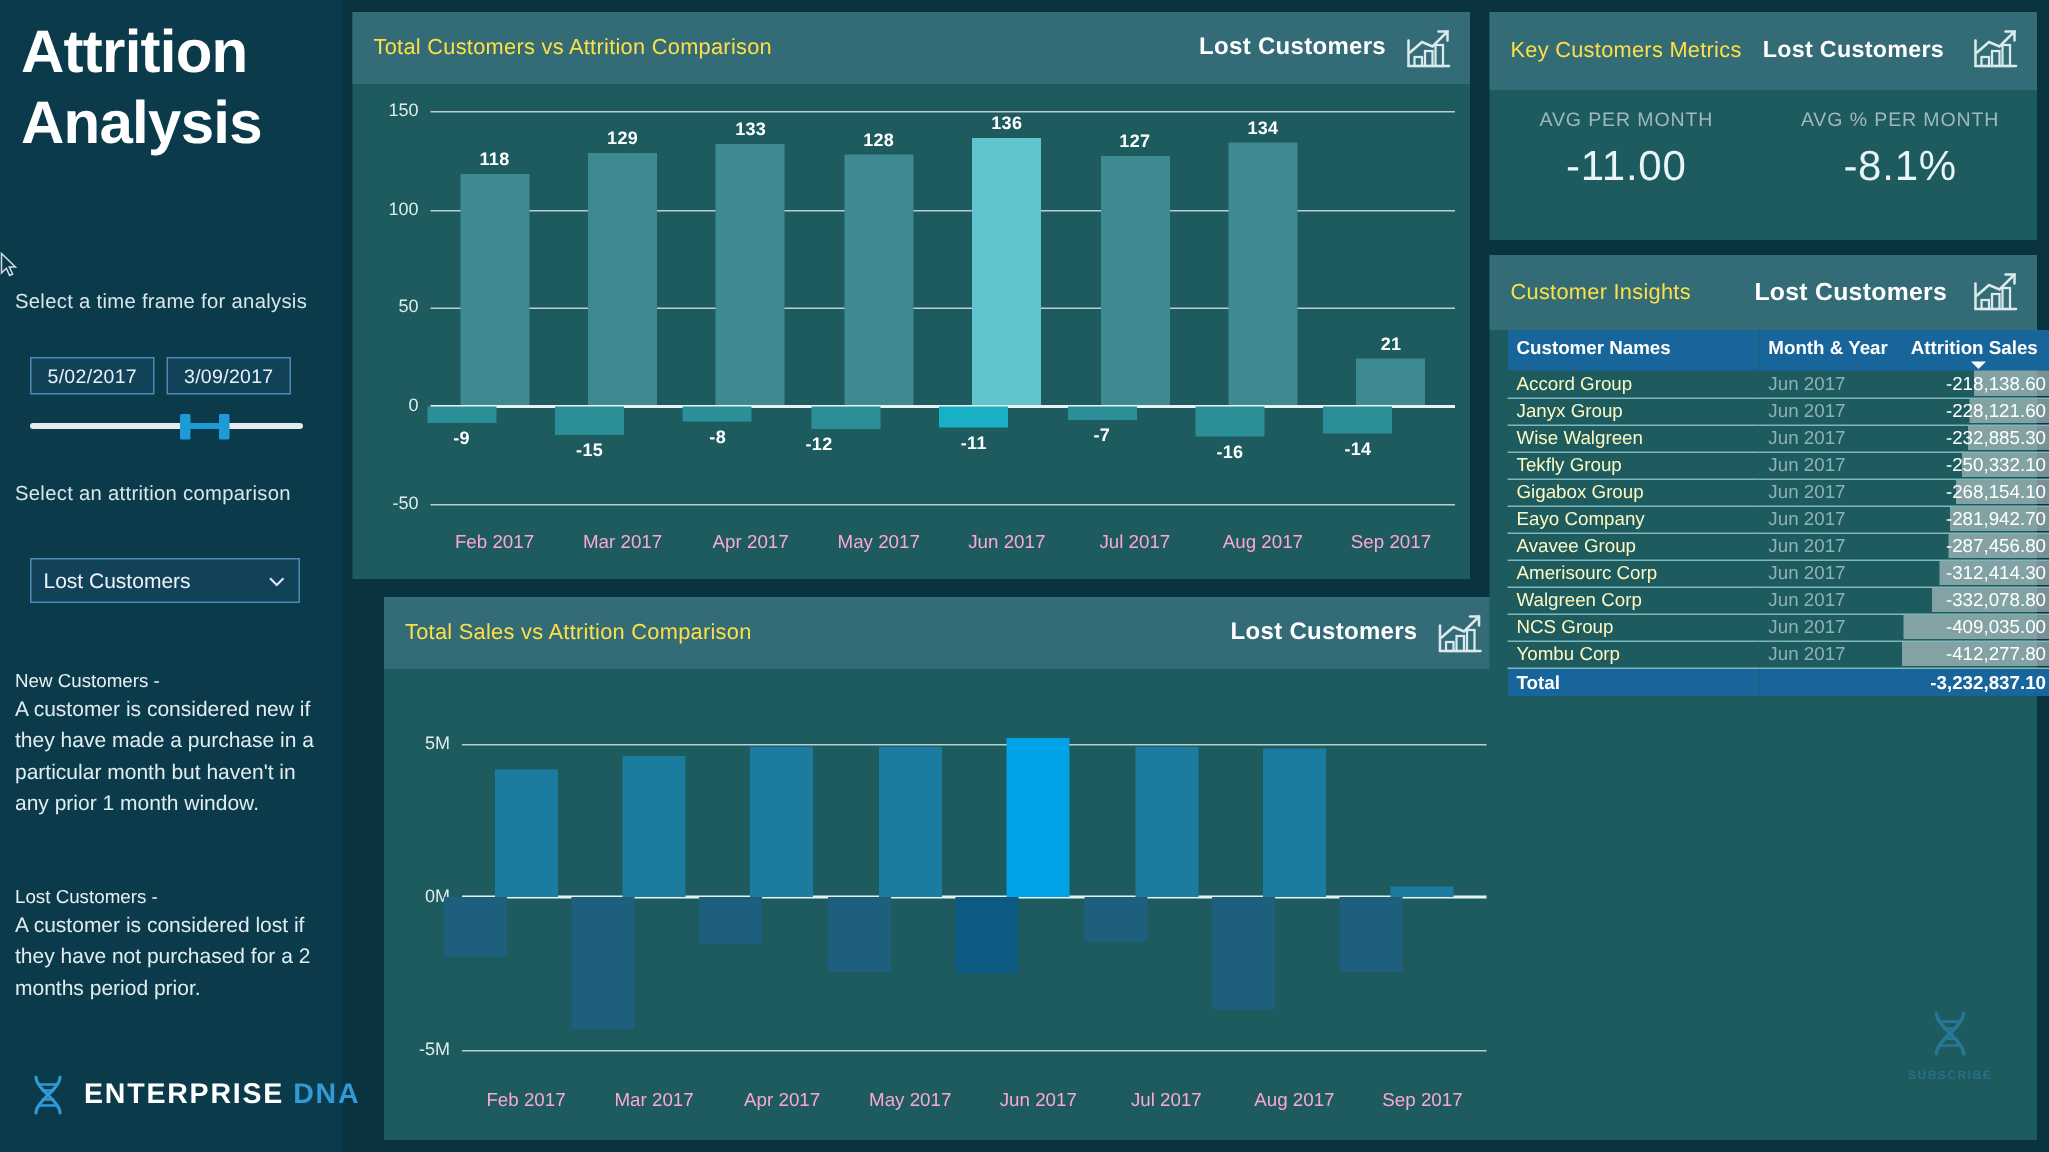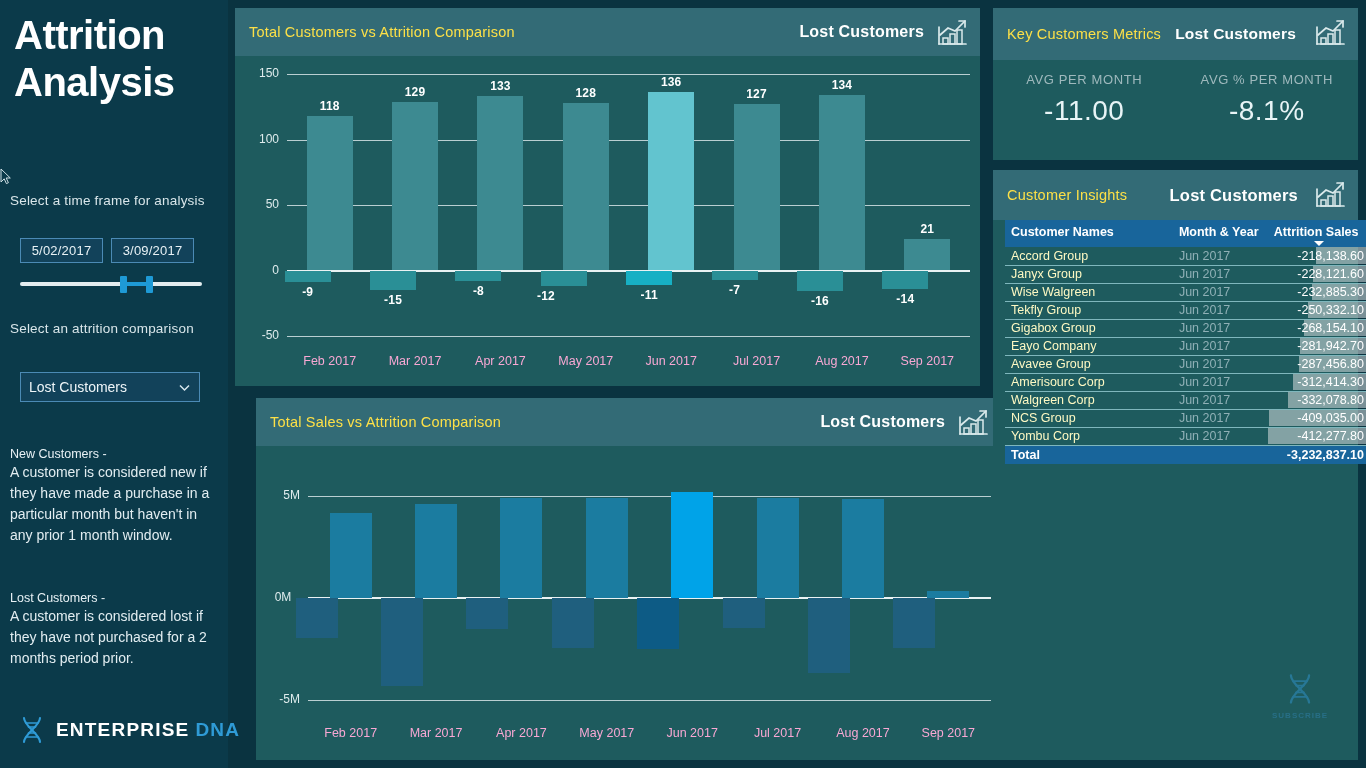--- a/index.html
+++ b/index.html
@@ -304,21 +304,21 @@
           <rect x="7" y="21" width="5" height="6"></rect>
           <rect x="14" y="17" width="5" height="10"></rect>
           <rect x="21" y="13" width="5" height="14"></rect>
         </g>
       </svg>
     </div>
     <div class="plot" id="plot2" style="height:314px;">
         <div class="gridline" style="left: 52px; width: 683px; top: 50px;"></div>
         <div class="ytick" style="left: 10px; top: 42px;">5M</div>
         <div class="zeroline" style="left: 52px; width: 683px; top: 151px;"></div>
-        <div class="ytick" style="left: 10px; top: 144px; text-align: center;">0M</div>
+        <div class="ytick" style="left: 10px; top: 144px;">0M</div>
         <div class="gridline" style="left: 52px; width: 683px; top: 254px;"></div>
         <div class="ytick" style="left: 10px; top: 246px;">-5M</div>
         <div class="bar" style="width: 42px; left: 73.6875px; top: 67.34px; height: 84.66px; background: rgb(27, 124, 160);"></div>
         <div class="bar" style="width: 42px; left: 39.6875px; top: 152px; height: 39.78px; background: rgb(31, 95, 126);"></div>
         <div class="xtick" style="width: 85.375px; left: 52px; top: 280px;">Feb 2017</div>
         <div class="bar" style="width: 42px; left: 159.062px; top: 58.16px; height: 93.84px; background: rgb(27, 124, 160);"></div>
         <div class="bar" style="width: 42px; left: 125.062px; top: 152px; height: 87.72px; background: rgb(31, 95, 126);"></div>
         <div class="xtick" style="width: 85.375px; left: 137.375px; top: 280px;">Mar 2017</div>
         <div class="bar" style="width: 42px; left: 244.438px; top: 52.04px; height: 99.96px; background: rgb(27, 124, 160);"></div>
         <div class="bar" style="width: 42px; left: 210.438px; top: 152px; height: 30.6px; background: rgb(31, 95, 126);"></div>

